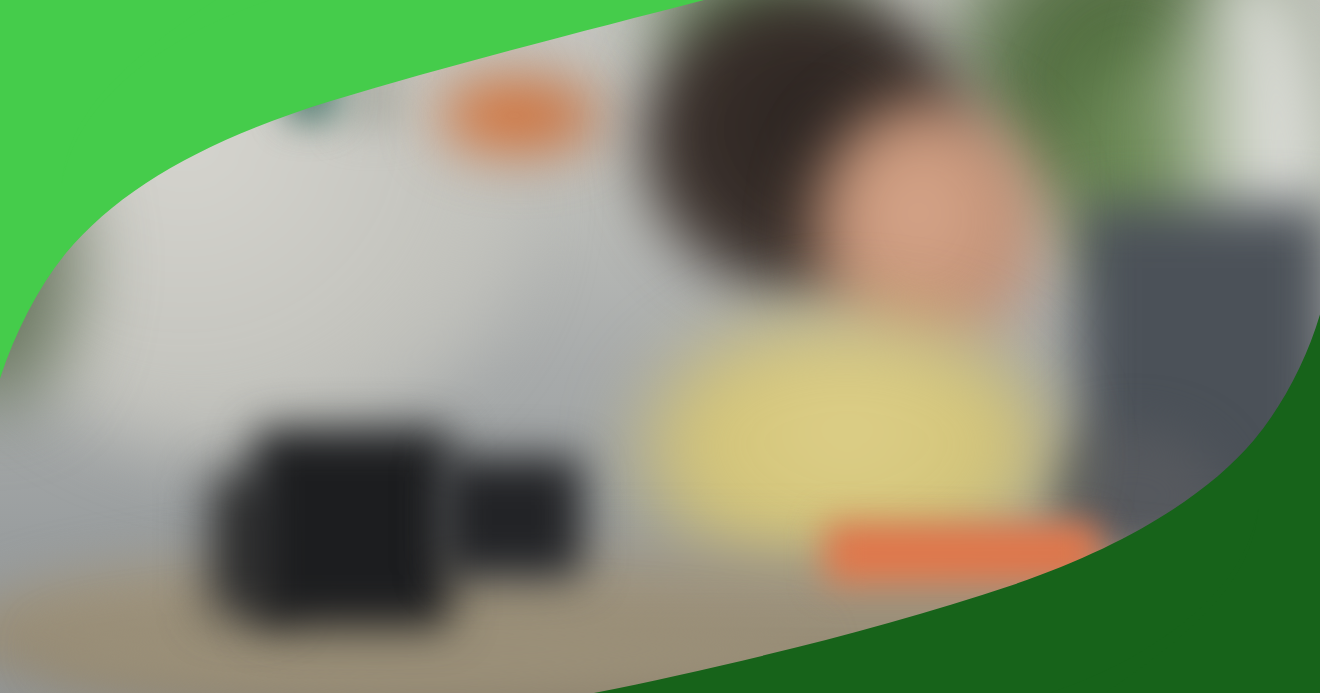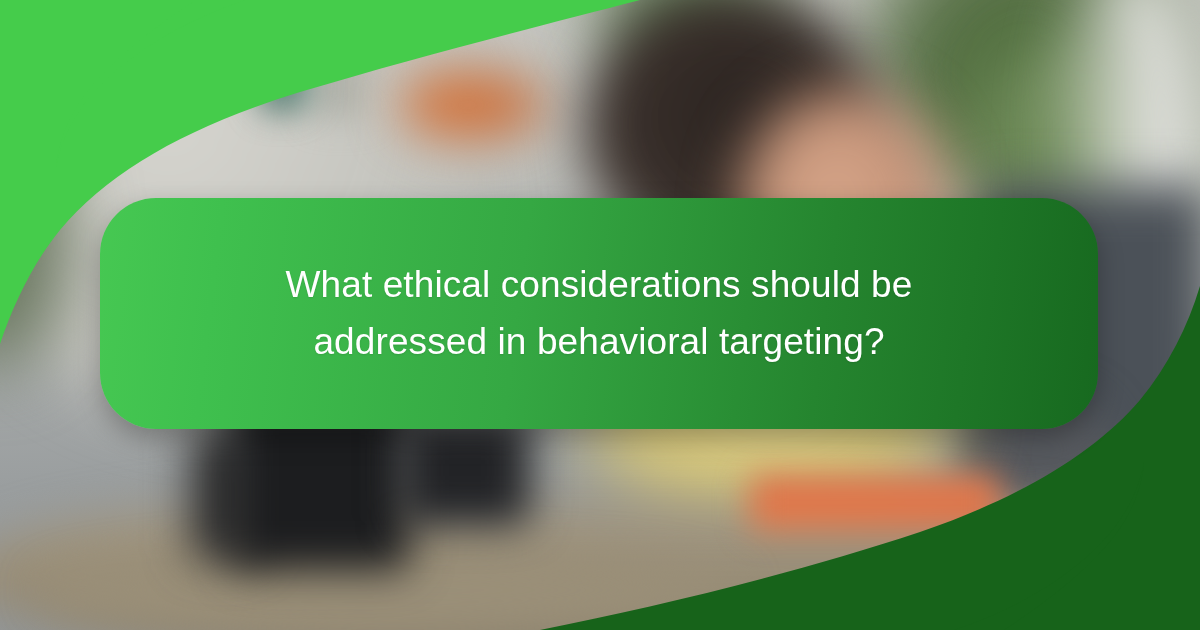--- a/index.html
+++ b/index.html
@@ -220,17 +220,14 @@
 
     <path fill="#45cc4b" d="M0,0 L640,0 C540,26 420,56 300,92 C190,126 110,170 60,230 C34,262 14,302 0,344 Z"></path>
 
     <path fill="#45cc4b" d="M196,0 C150,30 110,62 84,96 C68,118 58,142 56,168 C62,134 80,104 108,78 C140,48 186,20 246,0 Z"></path>
 
     <path fill="#17631a" d="M1200,630 L540,630 C660,606 800,572 920,532 C1020,498 1096,452 1140,400 C1168,366 1188,326 1200,286 Z"></path>
 
     <path fill="#17631a" d="M1004,630 C1050,600 1090,568 1116,534 C1132,512 1142,488 1144,462 C1138,496 1120,526 1092,552 C1060,582 1014,610 954,630 Z"></path>
   </svg>
 
-  <div class="quote-card">
-    <div class="quote-text">What ethical considerations should be addressed in behavioral targeting?</div>
-  </div>
 
 </div>
 
 </body></html>

